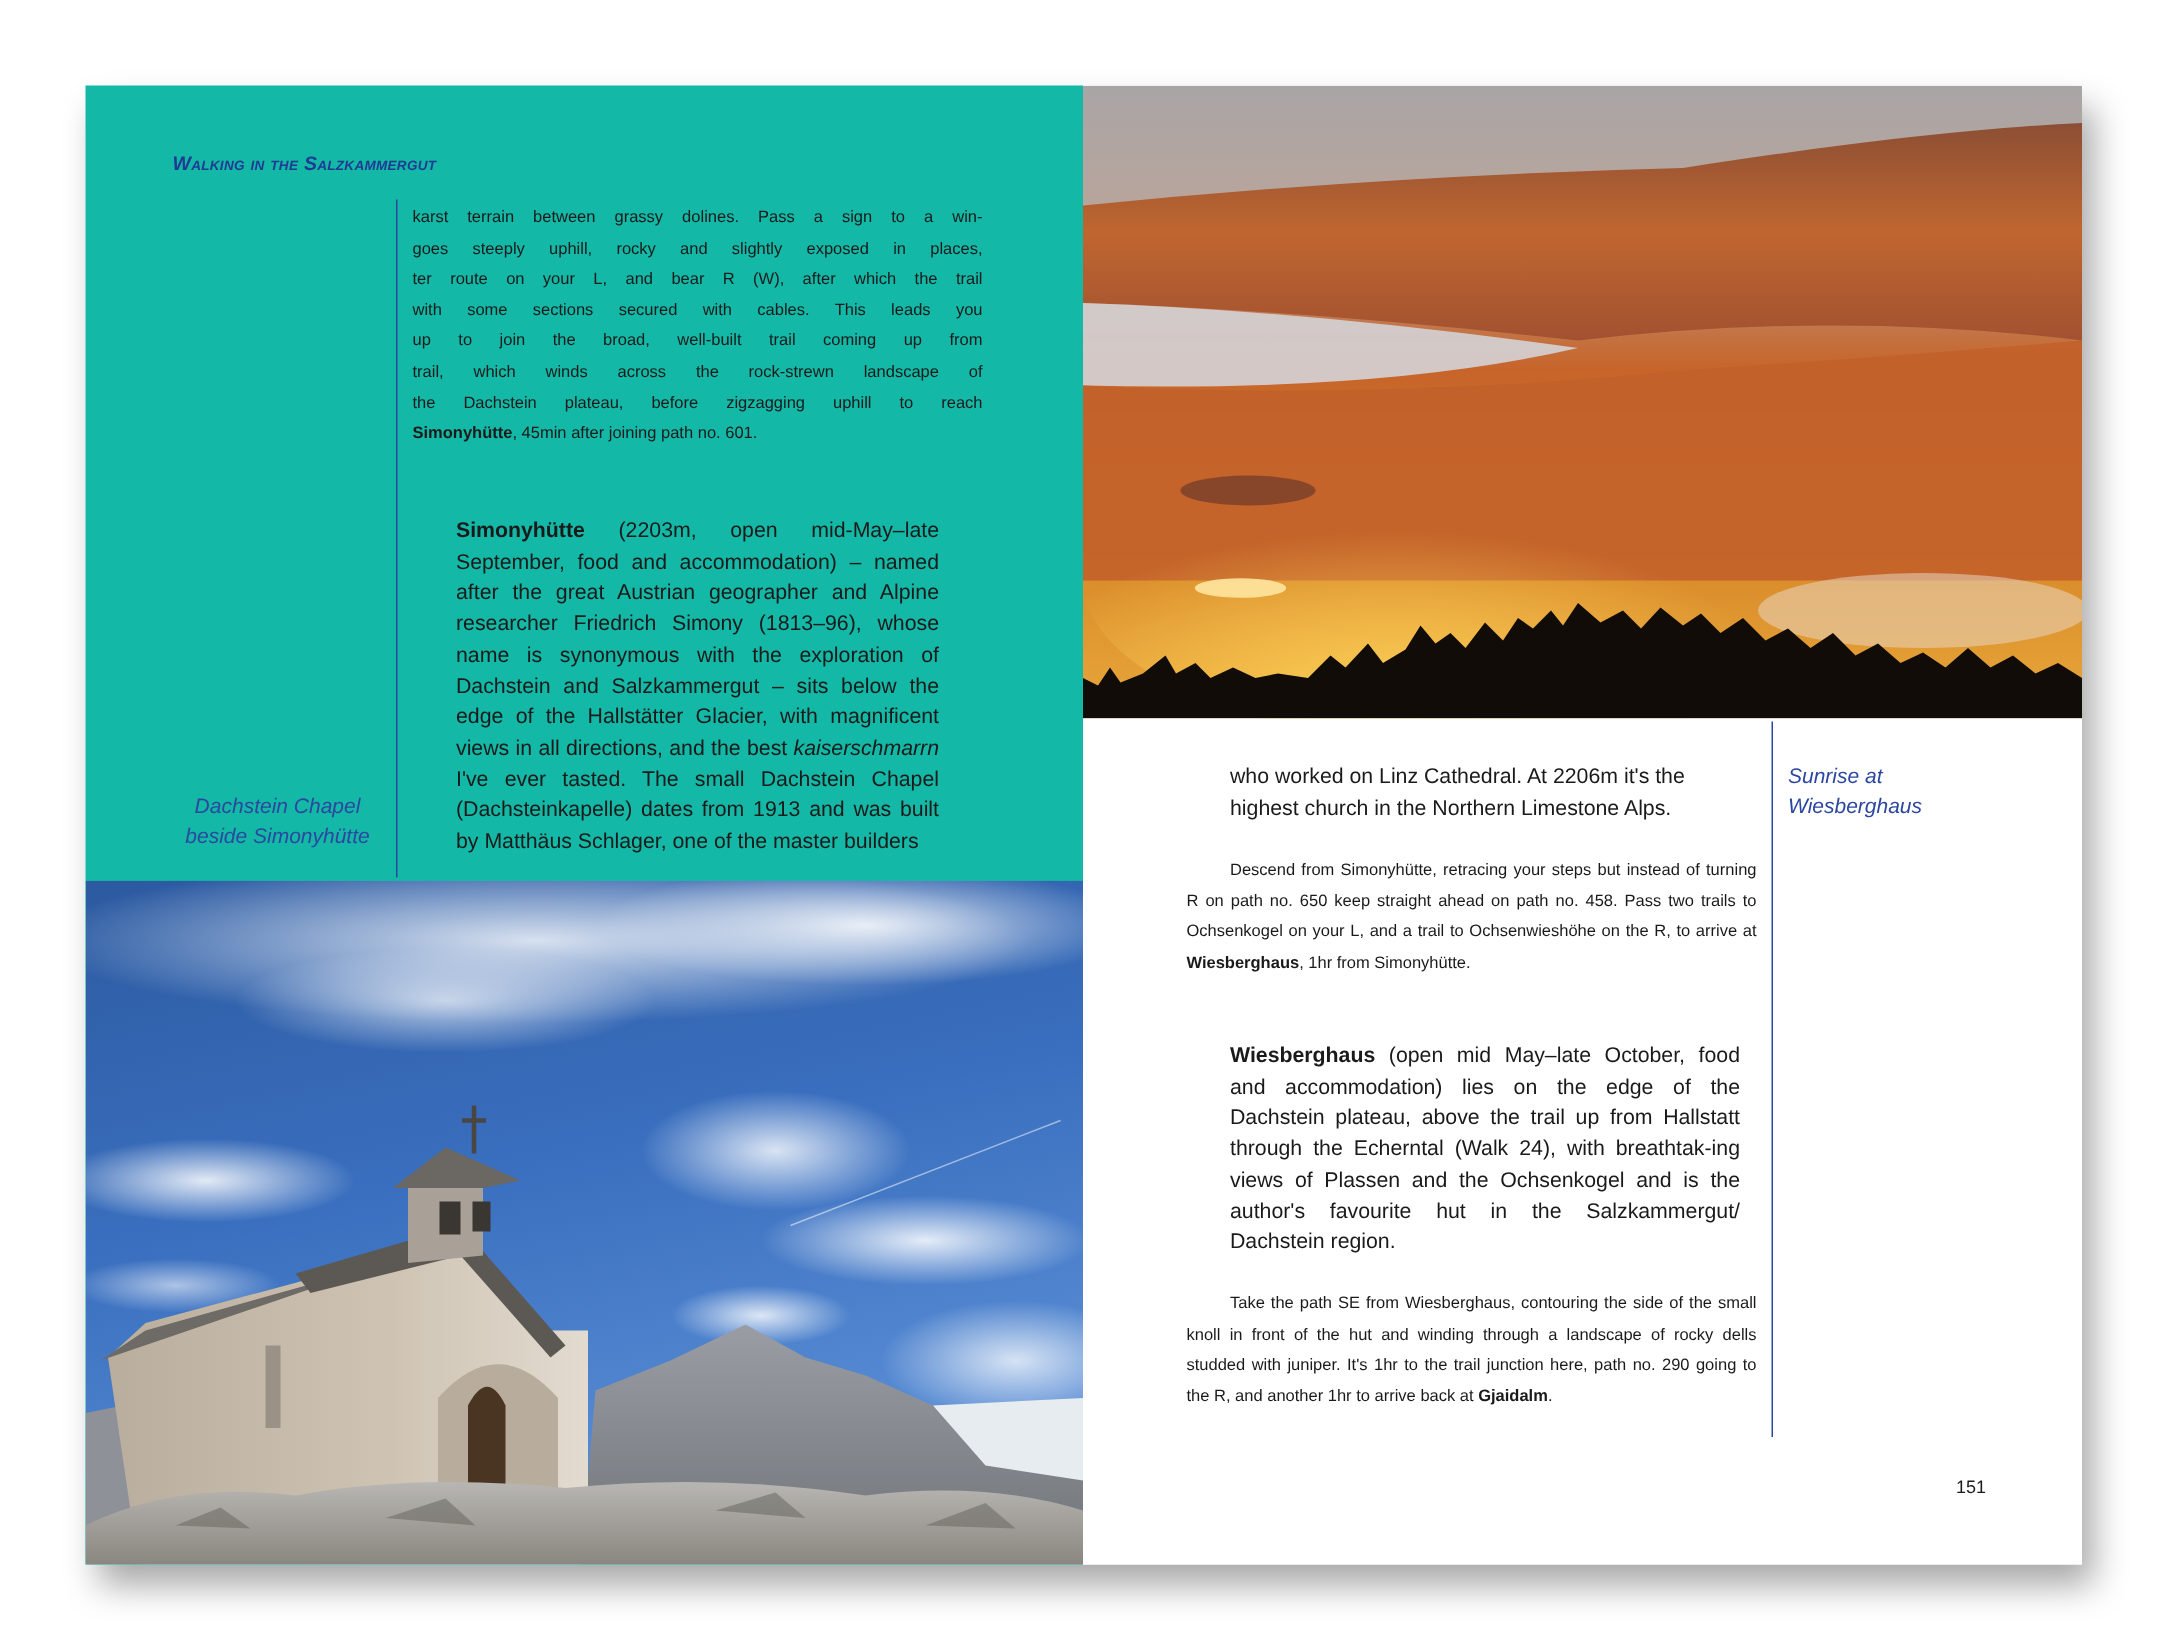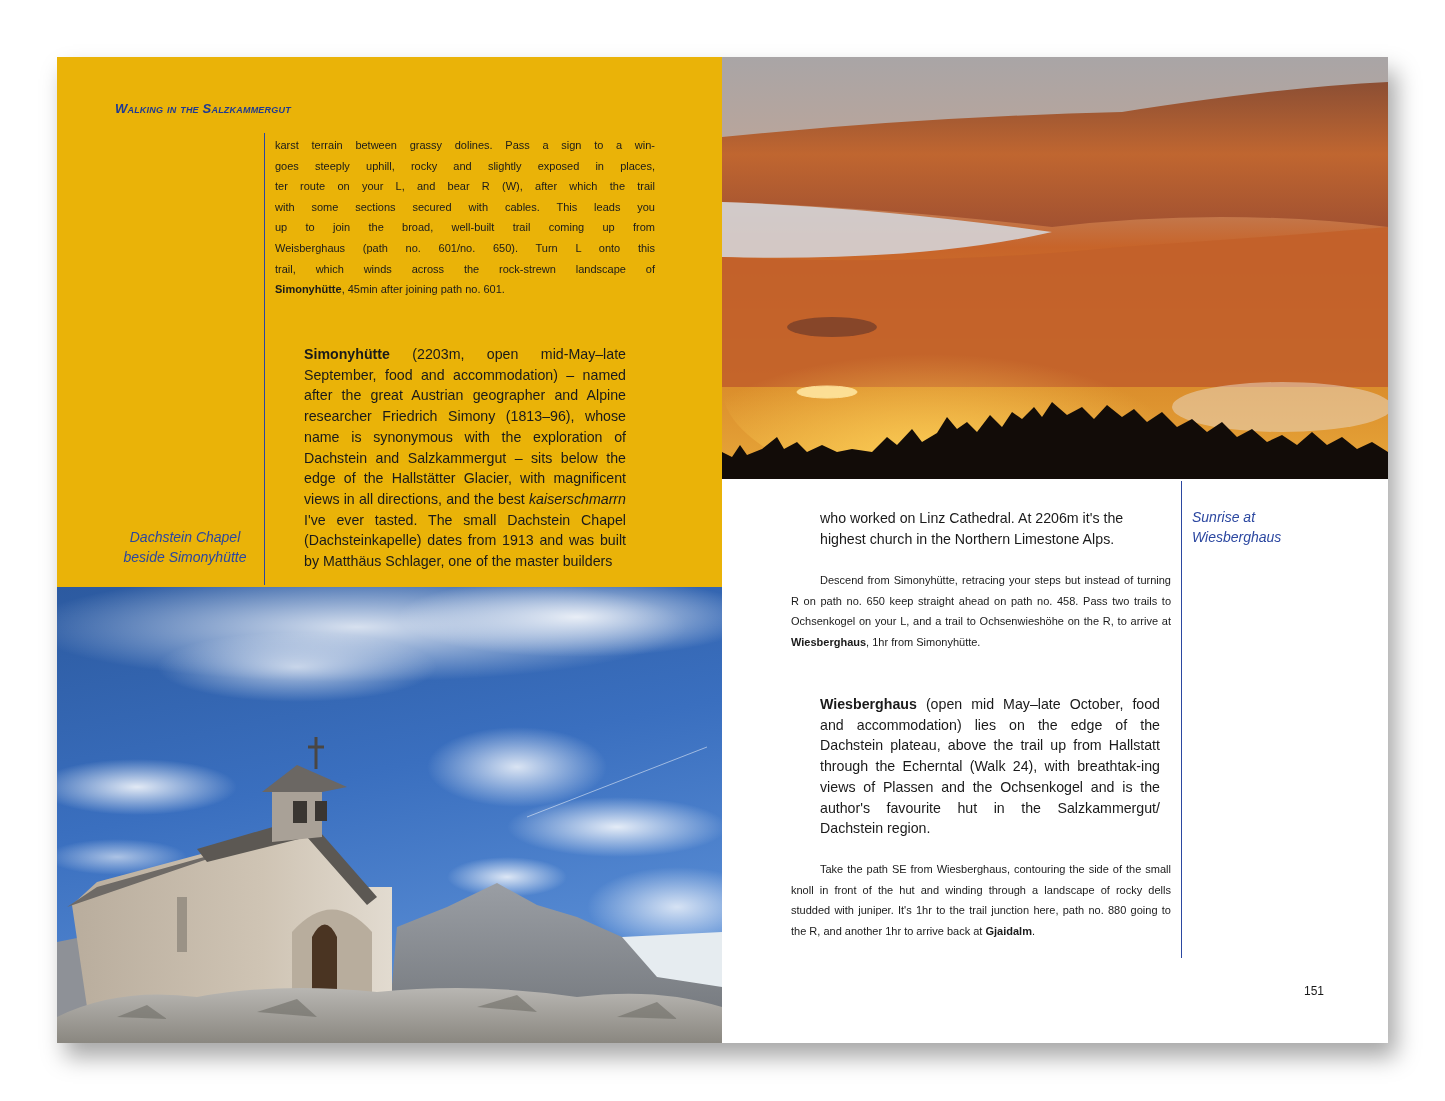--- a/index.html
+++ b/index.html
@@ -5,21 +5,21 @@
   html, body { margin: 0; padding: 0; }
   body {
     width: 1445px; height: 1101px; background: #ffffff; position: relative; overflow: hidden;
     font-family: "Liberation Sans", sans-serif;
   }
   .spread {
     position: absolute; left: 57px; top: 57px; width: 1331px; height: 986px;
     background: #ffffff;
     box-shadow: 8px 14px 22px rgba(0,0,0,0.35);
   }
-  .page-left { position: absolute; left: 0; top: 0; width: 665px; height: 986px; background: #eab308; }
+  .page-left { position: absolute; left: 0; top: 0; width: 665px; height: 986px; background: #14b8a6; }
   .page-right { position: absolute; left: 665px; top: 0; width: 666px; height: 986px; background: #fff; }
   .running-head {
     position: absolute; left: 58px; top: 44px; color: #1f3a93;
     font-family: "Liberation Sans", sans-serif; font-style: italic; font-weight: bold;
     font-size: 13px; letter-spacing: 0.2px; font-variant: small-caps;
   }
   .vrule { position: absolute; width: 1px; background: #2b47a0; }
   .body-text {
     position: absolute; color: #1a1a1a;
     font-family: "Liberation Sans", sans-serif; font-size: 11px; line-height: 20.6px;
@@ -48,22 +48,22 @@
     <div class="running-head">Walking in the Salzkammergut</div>
 
     <div class="vrule" style="left:207px; top:76px; height:452px;"></div>
 
     <div class="body-text" style="left:218px; top:78px; width:380px;">
       <p style="text-align:justify; text-align-last:justify;">karst terrain between grassy dolines. Pass a sign to a win-</p>
       <p style="text-align:justify; text-align-last:justify;">goes steeply uphill, rocky and slightly exposed in places,</p>
       <p style="text-align:justify; text-align-last:justify;">ter route on your L, and bear R (W), after which the trail</p>
       <p style="text-align:justify; text-align-last:justify;">with some sections secured with cables. This leads you</p>
       <p style="text-align:justify; text-align-last:justify;">up to join the broad, well-built trail coming up from</p>
-      <p style="text-align:justify; text-align-last:justify;">Weisberghaus (path no. 601/no. 650). Turn L onto this</p>
       <p style="text-align:justify; text-align-last:justify;">trail, which winds across the rock-strewn landscape of</p>
+      <p style="text-align:justify; text-align-last:justify;">the Dachstein plateau, before zigzagging uphill to reach</p>
       <p><b>Simonyhütte</b><span>, 45min after joining path no. 601.</span></p>
     </div>
 
     <div class="body-text aside" style="left:247px; top:287px; width:322px;">
       <p><b>Simonyhütte</b><span> (2203m, open mid-May–late September, food and accommodation) – named after the great Austrian geographer and Alpine researcher Friedrich Simony (1813–96), whose name is synonymous with the exploration of Dachstein and Salzkammergut – sits below the edge of the Hallstätter Glacier, with magnificent views in all directions, and the best </span><i>kaiserschmarrn</i><span> I've ever tasted. The small Dachstein Chapel (Dachsteinkapelle) dates from 1913 and was built by Matthäus Schlager, one of the master builders</span></p>
     </div>
 
     <div class="caption" style="left:60px; top:470px; width:136px; text-align:center;">
       <div>Dachstein Chapel</div>
       <div>beside Simonyhütte</div>
@@ -179,18 +179,18 @@
 
     <div class="body-text" style="left:69px; top:513px; width:380px;">
       <p class="indent"><span>Descend from Simonyhütte, retracing your steps but instead of turning R on path no. 650 keep straight ahead on path no. 458. Pass two trails to Ochsenkogel on your L, and a trail to Ochsenwieshöhe on the R, to arrive at </span><b>Wiesberghaus</b><span>, 1hr from Simonyhütte.</span></p>
     </div>
 
     <div class="body-text aside" style="left:98px; top:637px; width:340px;">
       <p><b>Wiesberghaus</b><span> (open mid May–late October, food and accommodation) lies on the edge of the Dachstein plateau, above the trail up from Hallstatt through the Echerntal (Walk 24), with breathtak-ing views of Plassen and the Ochsenkogel and is the author's favourite hut in the Salzkammergut/ Dachstein region.</span></p>
     </div>
 
     <div class="body-text" style="left:69px; top:802px; width:380px;">
-      <p class="indent"><span>Take the path SE from Wiesberghaus, contouring the side of the small knoll in front of the hut and winding through a landscape of rocky dells studded with juniper. It's 1hr to the trail junction here, path no. 880 going to the R, and another 1hr to arrive back at </span><b>Gjaidalm</b><span>.</span></p>
+      <p class="indent"><span>Take the path SE from Wiesberghaus, contouring the side of the small knoll in front of the hut and winding through a landscape of rocky dells studded with juniper. It's 1hr to the trail junction here, path no. 290 going to the R, and another 1hr to arrive back at </span><b>Gjaidalm</b><span>.</span></p>
     </div>
 
     <div class="page-number" style="left:582px; top:927px;">151</div>
   </div>
 </div>
 
 </body></html>

